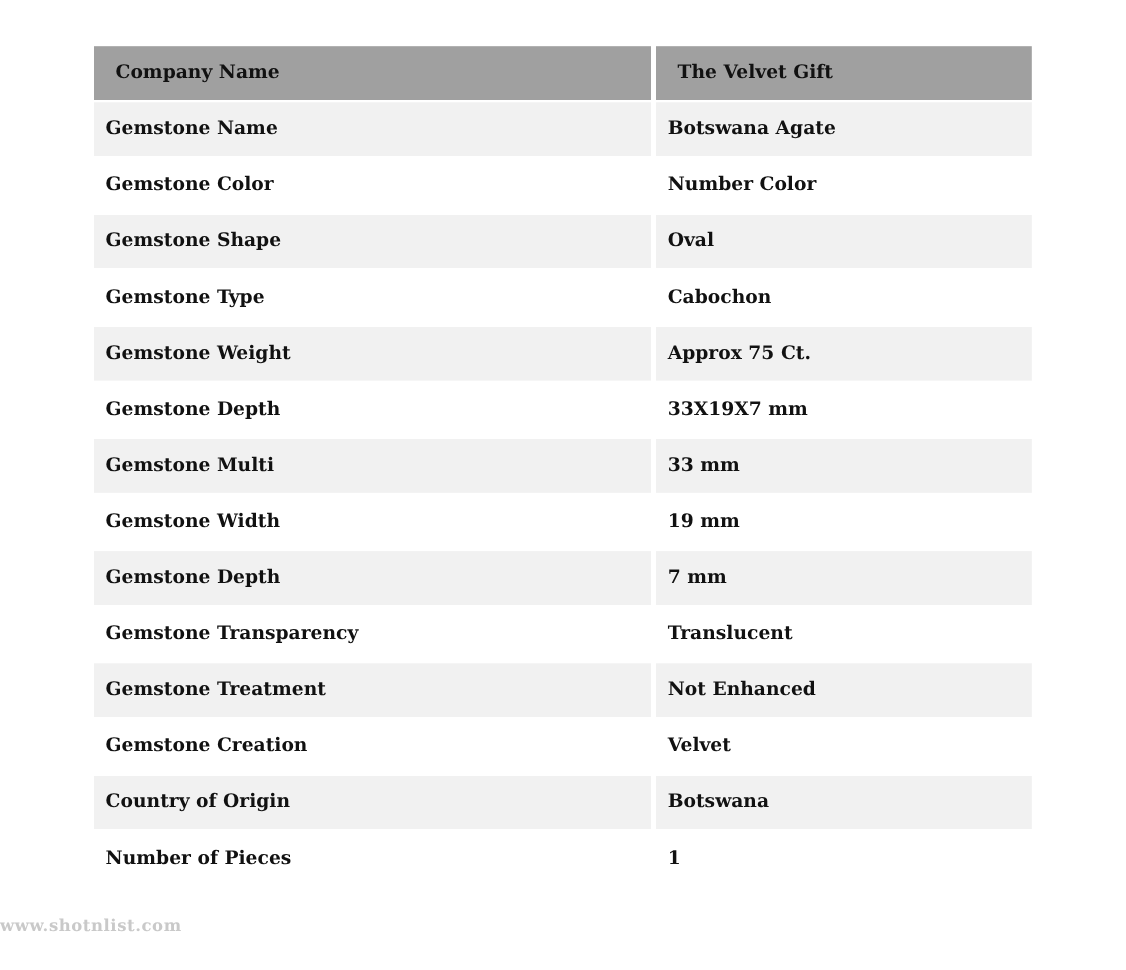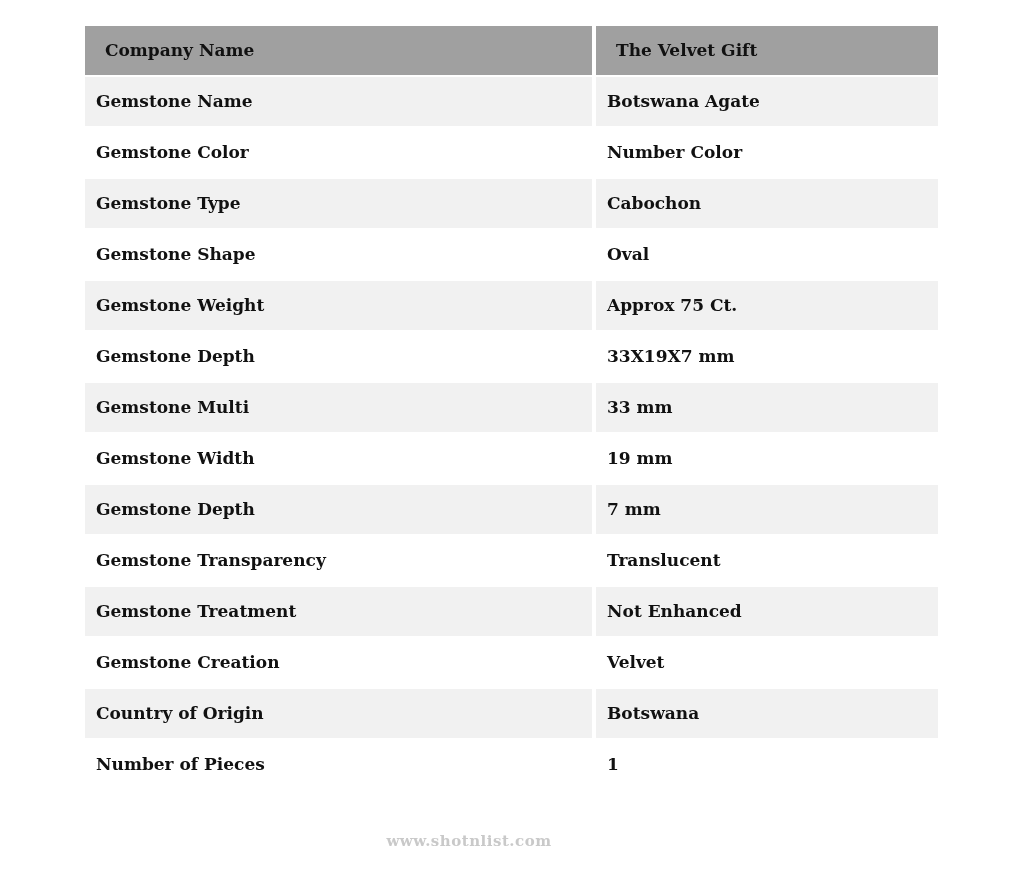--- a/index.html
+++ b/index.html
@@ -10,21 +10,21 @@
     width: 1024px;
     height: 882px;
     background: #ffffff;
     position: relative;
     font-family: "DejaVu Serif", serif;
     overflow: hidden;
   }
   .spec-table {
     position: absolute;
     left: 85px;
-    top: 26px;
+    top: 42px;
     width: 853px;
     border-collapse: collapse;
     table-layout: fixed;
   }
   .spec-table td {
     font-weight: bold;
     font-size: 17px;
     line-height: 19px;
     color: #111111;
     padding: 15px 20px;
@@ -46,21 +46,21 @@
     background: #f1f1f1;
   }
   .spec-table tbody tr:nth-child(even) td {
     background: #ffffff;
   }
   .watermark {
     position: absolute;
     top: 832px;
     left: 0;
     width: 938px;
-    text-align: center;
+    text-align: left;
     font-weight: bold;
     font-size: 15px;
     letter-spacing: 0.5px;
     color: #c9c9c9;
   }
 </style>
 </head>
 <body>
 
 <table class="spec-table">
@@ -77,26 +77,26 @@
   <tbody>
     <tr>
       <td>Gemstone Name</td>
       <td>Botswana Agate</td>
     </tr>
     <tr>
       <td>Gemstone Color</td>
       <td>Number Color</td>
     </tr>
     <tr>
+      <td>Gemstone Shape</td>
+      <td>Oval</td>
+    </tr>
+    <tr>
       <td>Gemstone Type</td>
       <td>Cabochon</td>
-    </tr>
-    <tr>
-      <td>Gemstone Shape</td>
-      <td>Oval</td>
     </tr>
     <tr>
       <td>Gemstone Weight</td>
       <td>Approx 75 Ct.</td>
     </tr>
     <tr>
       <td>Gemstone Depth</td>
       <td>33X19X7 mm</td>
     </tr>
     <tr>

